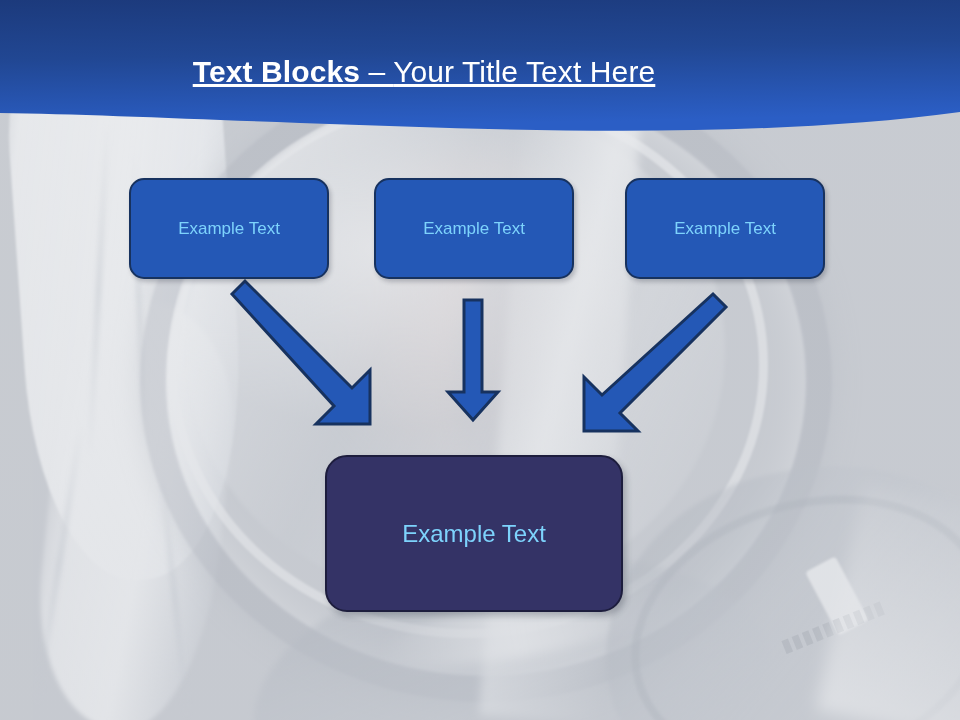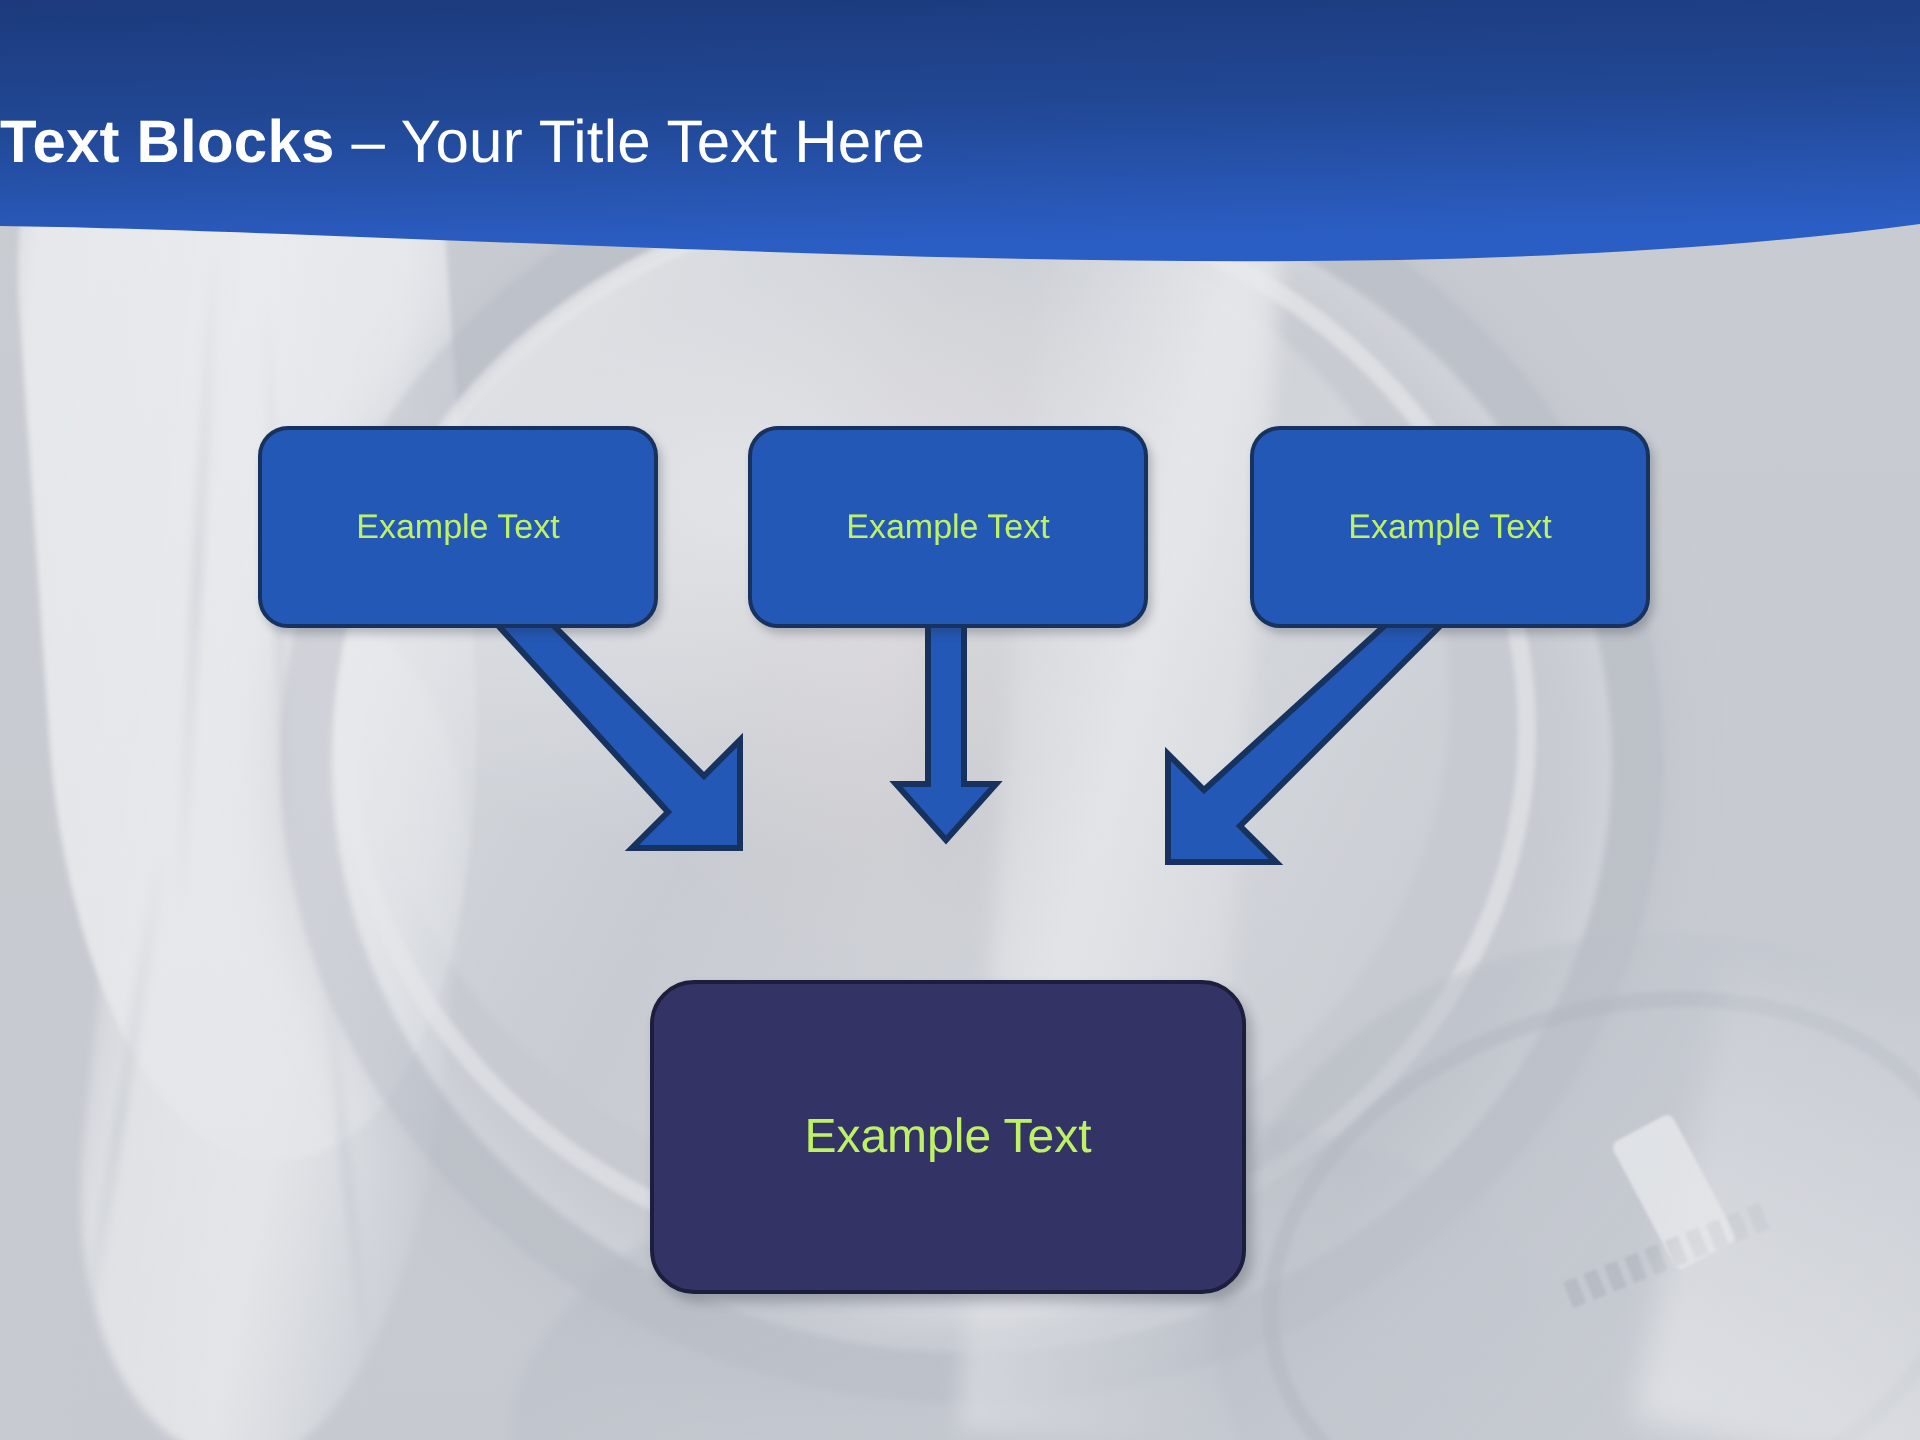--- a/index.html
+++ b/index.html
@@ -210,38 +210,39 @@
     position: absolute;
     left: 0; top: 0;
     width: 960px; height: 140px;
     pointer-events: none;
   }
   .header svg { display: block; }
   .header-title {
     position: absolute;
     left: 0; top: 52px;
     width: 848px;
+    text-align: center;
     color: #ffffff;
     font-size: 30px;
     line-height: 40px;
     letter-spacing: 0.1px;
     white-space: nowrap;
+    text-decoration: underline;
   }
   .header-title .bold { font-weight: bold; }
 
   
   .node {
     position: absolute;
     box-sizing: border-box;
     display: flex;
     align-items: center;
     justify-content: center;
-    color: #bef264;
+    color: #7dd3fc;
     text-align: center;
-    margin-top: 35px;
   }
   .node-top {
     width: 200px;
     height: 101px;
     background: #2458b6;
     border: 2px solid #17325f;
     border-radius: 15px;
     font-size: 17px;
     box-shadow: 2px 3px 4px rgba(40,45,60,0.25);
   }

